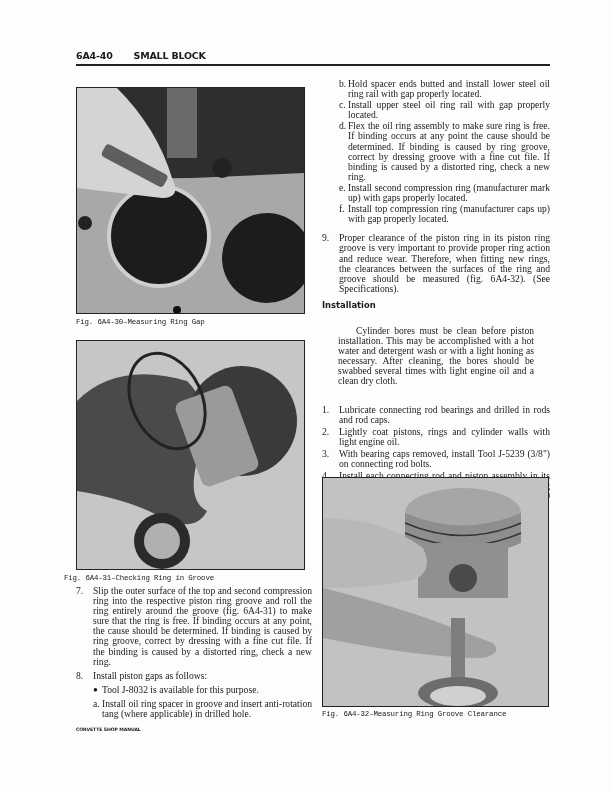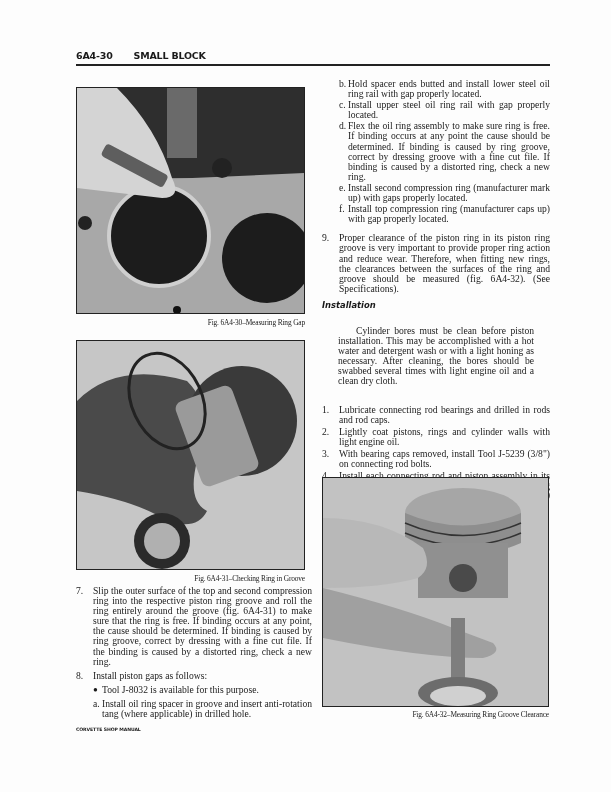--- a/index.html
+++ b/index.html
@@ -3,35 +3,35 @@
 <meta charset="utf-8">
 <style>
   html, body { margin:0; padding:0; }
   body { width:611px; height:792px; background:#fdfdfd; position:relative; overflow:hidden; color:#1a1a1a; }
   .abs { position:absolute; }
   .hdr { left:76px; top:50px; font-family:"DejaVu Sans", sans-serif; font-weight:bold; font-size:9.5px; letter-spacing:-0.2px; }
   .hdr .sect { margin-left:21px; }
   .rule { left:76px; top:64px; width:474px; height:1.5px; background:#222; }
   .serif { font-family:"Liberation Serif", serif; font-size:9.6px; line-height:10.1px; text-align:justify; }
   .fig { border:1.5px solid #222; box-sizing:border-box; overflow:hidden; background:#9a9a9a; }
-  .cap { font-family:Liberation Serif, serif; font-size:7.4px; text-align:right; letter-spacing:-0.15px; }
+  .cap { font-family:Liberation Mono, monospace; font-size:7.4px; text-align:left; letter-spacing:-0.15px; }
   .li { position:relative; padding-left:17px; margin:0; }
   .li .n { position:absolute; left:0; top:0; }
   .sub { position:relative; padding-left:26px; margin:0 0 0 0; }
   .sub .n { position:absolute; left:17px; top:0; }
   .gap { height:4px; }
-  .h-inst { font-family:"DejaVu Sans", sans-serif; font-weight:bold; font-size:8.4px; margin:0 0 3px 0;font-style:italic; }
+  .h-inst { font-family:"DejaVu Sans", sans-serif; font-weight:bold; font-size:8.4px; margin:0 0 3px 0; }
   .para { text-indent:18px; margin:16px; }
   .footer { left:76px; top:727px; font-family:"DejaVu Sans", sans-serif; font-weight:bold; font-size:4.6px; letter-spacing:-0.1px; }
 </style>
 </head>
 <body>
 
 <div class="abs hdr">
-  <span>6A4-30</span><span class="sect">SMALL BLOCK</span>
+  <span>6A4-40</span><span class="sect">SMALL BLOCK</span>
 </div>
 <div class="abs rule"></div>
 
 <div class="abs fig" style="left:76px; top:87px; width:229px; height:227px;">
   <svg width="229" height="227" viewBox="0 0 229 227">
     <rect width="229" height="227" fill="#8c8c8c"></rect>
     <rect x="40" y="0" width="189" height="90" fill="#2e2e2e"></rect>
     <rect x="90" y="0" width="30" height="70" fill="#6a6a6a"></rect>
     <path d="M0 95 L229 85 L229 227 L0 227 Z" fill="#a8a8a8"></path>
     <circle cx="82" cy="148" r="50" fill="#1c1c1c"></circle>
@@ -50,21 +50,21 @@
   <svg width="229" height="230" viewBox="0 0 229 230">
     <rect width="229" height="230" fill="#c6c6c6"></rect>
     <path d="M0 60 Q40 20 110 40 Q140 70 120 120 Q110 160 130 170 Q120 190 90 180 Q60 160 0 150 Z" fill="#4a4a4a"></path>
     <ellipse cx="165" cy="80" rx="55" ry="55" fill="#3a3a3a"></ellipse>
     <rect x="110" y="50" width="60" height="90" rx="8" transform="rotate(-20 140 95)" fill="#9a9a9a"></rect>
     <ellipse cx="90" cy="60" rx="35" ry="50" fill="none" stroke="#222" stroke-width="3" transform="rotate(-25 90 60)"></ellipse>
     <circle cx="85" cy="200" r="28" fill="#2a2a2a"></circle>
     <circle cx="85" cy="200" r="18" fill="#b0b0b0"></circle>
   </svg>
 </div>
-<div class="abs cap" style="left:76px; top:574px; width:229px;">Fig. 6A4-31–Checking Ring in Groove</div>
+<div class="abs cap" style="left:64px; top:574px; width:229px;">Fig. 6A4-31–Checking Ring in Groove</div>
 
 <div class="abs serif" style="left:76px; top:586px; width:236px;">
   <p class="li"><span class="n">7.</span><span>Slip the outer surface of the top and second compression ring into the respective piston ring groove and roll the ring entirely around the groove (fig. 6A4-31) to make sure that the ring is free. If binding occurs at any point, the cause should be determined. If binding is caused by ring groove, correct by dressing with a fine cut file. If the binding is caused by a distorted ring, check a new ring.</span></p>
   <div class="gap"></div>
   <p class="li"><span class="n">8.</span><span>Install piston gaps as follows:</span></p>
   <div class="gap"></div>
   <p class="sub"><span class="n" style="font-size:8px;">●</span><span>Tool J-8032 is available for this purpose.</span></p>
   <div class="gap"></div>
   <p class="sub"><span class="n">a.</span><span>Install oil ring spacer in groove and insert anti-rotation tang (where applicable) in drilled hole.</span></p>
 </div>

